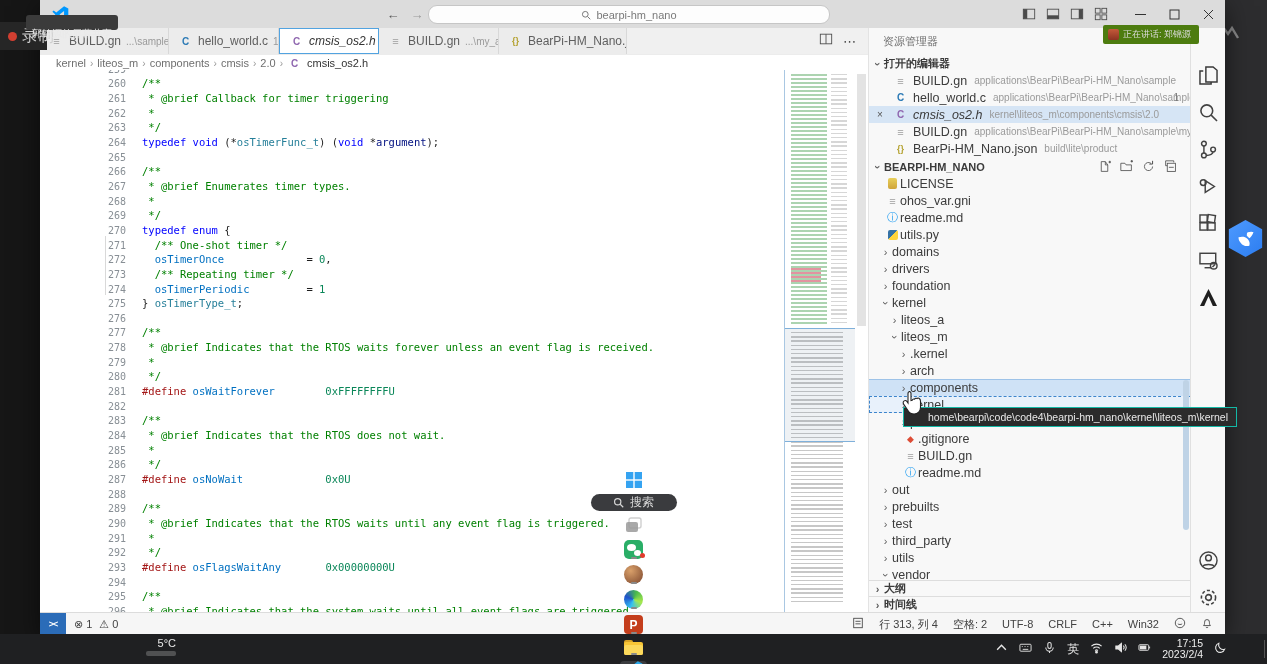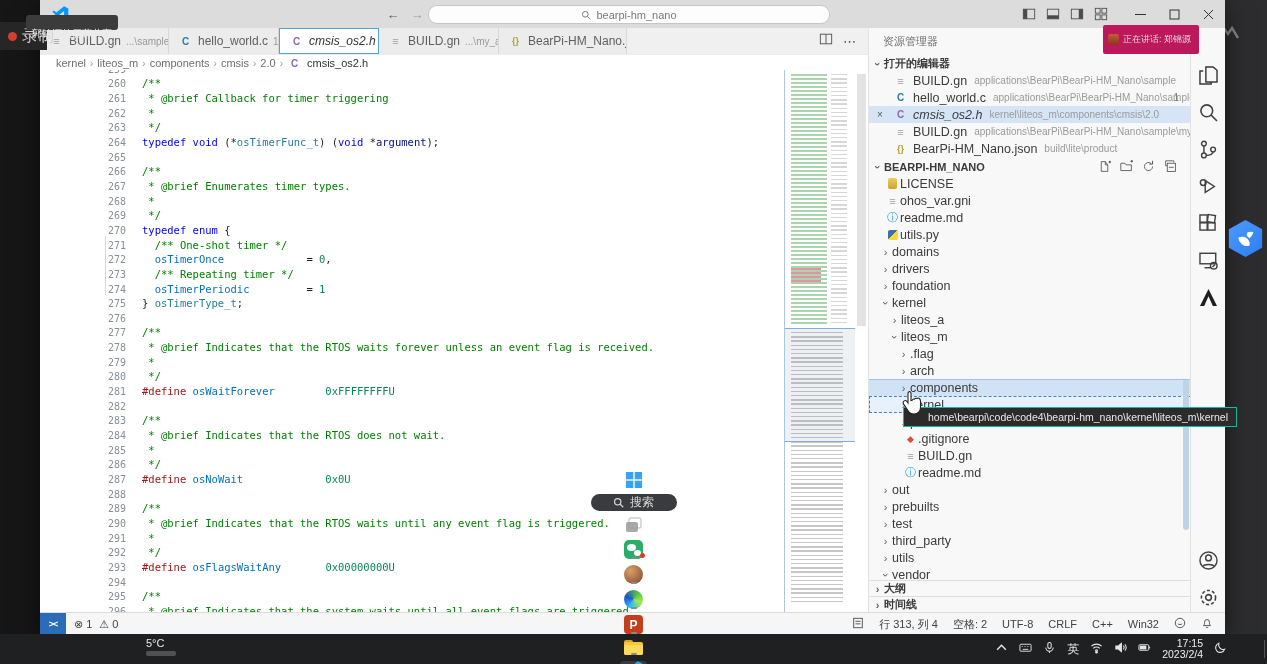--- a/index.html
+++ b/index.html
@@ -108,38 +108,38 @@
   .act-ic{position:absolute;left:0;width:34px;height:30px;display:flex;align-items:center;justify-content:center;}
   .act-ic svg{width:21px;height:21px;}
   
   #statusbar{left:0;top:612px;width:1185px;height:22px;background:#f6f6f6;border-top:1px solid #dcdcdc;display:flex;align-items:center;font-size:11px;color:#424242;}
   #remote-seg{width:26px;height:22px;background:#2b6cb8;color:#fff;display:flex;align-items:center;justify-content:center;font-size:9px;font-weight:bold;letter-spacing:-1px;flex:none;}
   #problems{display:flex;align-items:center;gap:3px;padding-left:8px;}
   #sb-right{margin-left:auto;display:flex;align-items:center;gap:15px;padding-right:12px;}
   #sb-right svg{width:12px;height:12px;}
   
   #taskbar{left:0;top:634px;width:1267px;height:30px;background:#1f2022;z-index:90;}
-  #tb-weather{position:absolute;left:146px;top:3px;color:#e8e8e8;font-size:11px;}
+  #tb-weather{position:absolute;left:146px;top:3px;color:#e8e8e8;font-size:11px;text-align:right;}
   #tb-weather .wsub{display:block;width:30px;height:5px;margin-top:2px;background:rgba(255,255,255,.22);border-radius:2px;}
   #share-pill{position:absolute;left:26px;top:15px;height:15px;background:#3b3b3b;border-radius:3px;display:flex;align-items:center;gap:4px;padding:0 6px;z-index:95;flex-direction:column;}
   #share-pill .sp-ic{width:9px;height:9px;border-radius:2px;}
   #share-pill span.txt{color:#e9e9e9;font-size:10px;white-space:nowrap;}
   #tb-center{position:absolute;left:0;top:0;width:100%;height:30px;display:flex;align-items:center;justify-content:center;gap:6px;flex-direction:column;}
   .tba{width:27px;height:27px;display:flex;align-items:center;justify-content:center;position:relative;border-radius:4px;}
   .tba.active{background:#3a3b3e;}
   .tba .run{position:absolute;bottom:0px;left:50%;transform:translateX(-50%);width:6px;height:2.5px;border-radius:2px;background:#8a8a8a;}
   .tba.active .run{width:14px;background:#9cc3e5;}
   .tba .badge{position:absolute;right:2px;bottom:1px;width:5px;height:5px;border-radius:50%;background:#e23b2e;}
   #tb-search{width:86px;height:23px;border-radius:12px;background:#3a3b3e;color:#d8d8d8;font-size:12px;display:flex;align-items:center;justify-content:center;gap:6px;}
   #tb-tray{position:absolute;right:40px;top:0;height:30px;display:flex;align-items:center;gap:11px;color:#e6e6e6;}
   #tb-tray svg{width:13px;height:13px;}
   #tb-clock{text-align:right;font-size:10.5px;line-height:11px;color:#eee;}
   #show-desktop{position:absolute;right:0;top:6px;width:2px;height:18px;border-left:1px solid #555;}
   
-  #speaking{left:1103px;top:25px;width:96px;height:29px;background:#be185d;border-radius:2px;display:flex;align-items:center;gap:4px;padding:0 5px;z-index:60;box-sizing:border-box;}
+  #speaking{left:1103px;top:25px;width:96px;height:19px;background:#4d7c0f;border-radius:2px;display:flex;align-items:center;gap:4px;padding:0 5px;z-index:60;box-sizing:border-box;}
   #speaking .sp-av{width:11px;height:11px;border-radius:2px;background:linear-gradient(#c55a3a,#8c3322);flex:none;}
   #speaking span{color:#ddd;font-size:9px;white-space:nowrap;overflow:hidden;}
   #drag-tooltip{left:903px;top:407px;height:18px;background:#2b2b2b;border:1px solid #14b8a6;color:#e8e8e8;font-size:10.5px;display:flex;align-items:center;padding:0 8px 0 24px;z-index:65;white-space:nowrap;}
   #hand-cursor{left:901px;top:390px;z-index:70;}
   #feishu{left:1227px;top:220px;width:37px;height:37px;z-index:80;
      background:linear-gradient(135deg,#4f9bff,#2b7cf0);display:flex;align-items:center;justify-content:center;
      clip-path:polygon(50% 0,95% 25%,95% 75%,50% 100%,5% 75%,5% 25%);}
 </style>
 </head>
 <body>
@@ -535,21 +535,21 @@
           <div class="trow" style="padding-left: 19px;">
             <span class="chev">›</span>
             <span class="tlabel">liteos_a</span>
           </div>
           <div class="trow" style="padding-left: 19px;">
             <span class="chev exp">›</span>
             <span class="tlabel">liteos_m</span>
           </div>
           <div class="trow" style="padding-left: 28px;">
             <span class="chev">›</span>
-            <span class="tlabel">.flag</span>
+            <span class="tlabel">.kernel</span>
           </div>
           <div class="trow" style="padding-left: 28px;">
             <span class="chev">›</span>
             <span class="tlabel">arch</span>
           </div>
           <div class="trow sel" style="padding-left: 28px;">
             <span class="chev">›</span>
             <span class="tlabel">components</span>
           </div>
           <div class="trow drop" style="padding-left: 28px;">

